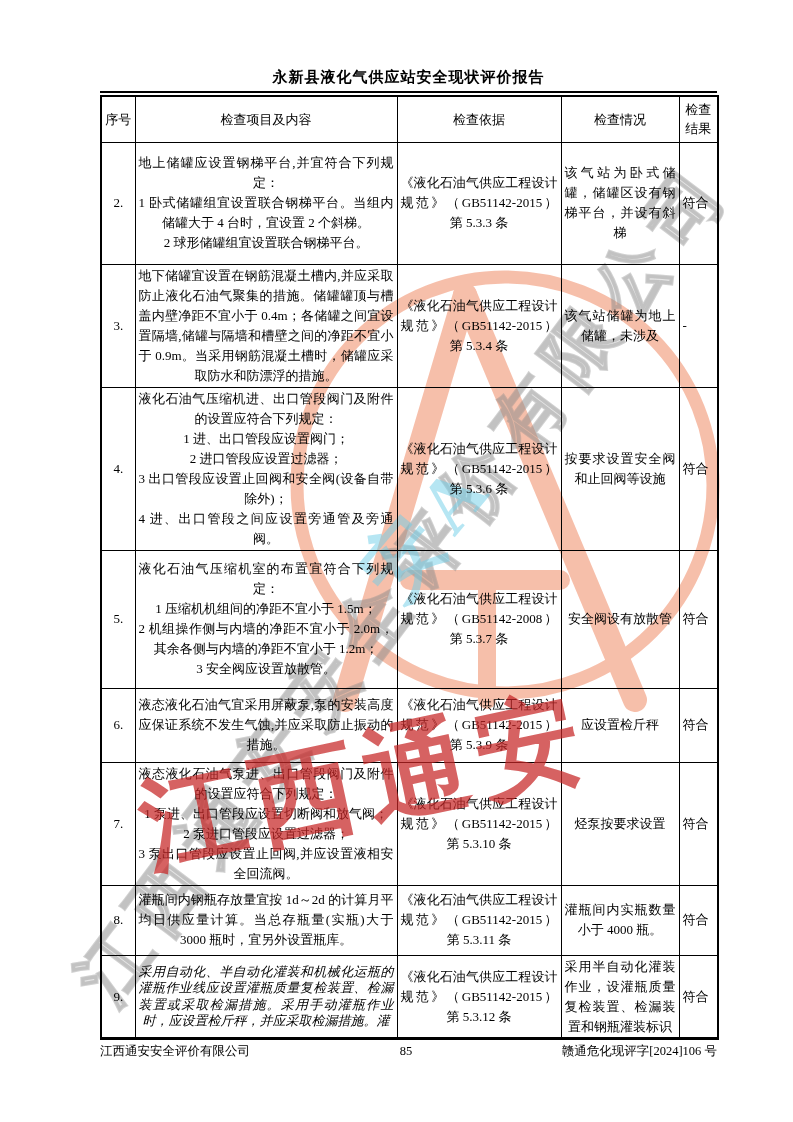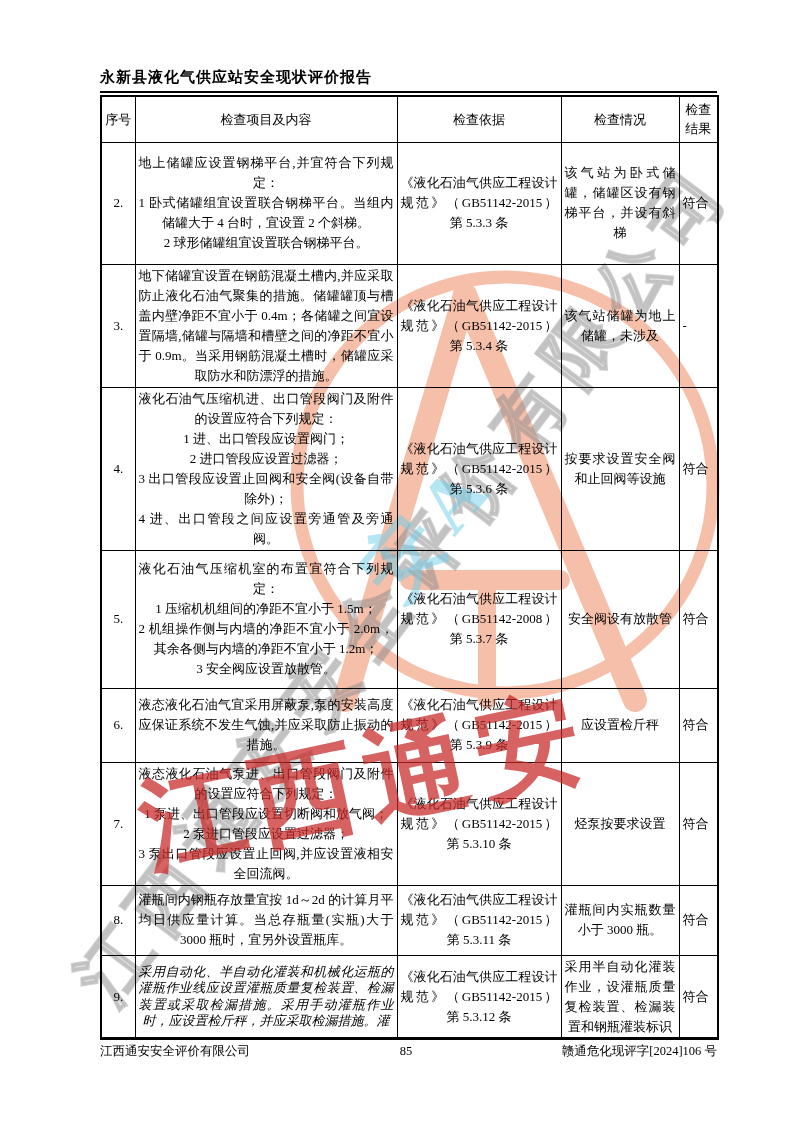--- a/index.html
+++ b/index.html
@@ -30,21 +30,21 @@
   .wm-red{
     left:128px;top:762px;z-index:3;
     font-size:104px;font-weight:bold;letter-spacing:10px;white-space:nowrap;
     color:rgba(198,38,38,0.72);
     transform:rotate(-12deg);transform-origin:0 0;
   }
   
   .content{position:relative;z-index:2;}
   .doc-title{
     position:absolute;left:100px;top:68px;width:617px;
-    text-align:left;font-size:15px;font-weight:bold;letter-spacing:1px;
+    text-align:center;font-size:15px;font-weight:bold;letter-spacing:1px;
   }
   .title-rule{
     position:absolute;left:100px;top:91px;width:617px;height:0;
     border-top:2px solid #000;
   }
   table.check{
     position:absolute;left:100px;top:95px;width:617px;
     border-collapse:collapse;table-layout:fixed;
     font-size:13px;
   }
@@ -170,21 +170,21 @@
 2 泵进口管段应设置过滤器；
 3 泵出口管段应设置止回阀,并应设置液相安全回流阀。</td>
           <td class="c-basis">《液化石油气供应工程设计规范》（GB51142-2015）第 5.3.10 条</td>
           <td class="c-sit">烃泵按要求设置</td>
           <td class="c-res">符合</td>
         </tr>
         <tr style="height:70px">
           <td class="c-no">8.</td>
           <td class="c-item">灌瓶间内钢瓶存放量宜按 1d～2d 的计算月平均日供应量计算。当总存瓶量(实瓶)大于 3000 瓶时，宜另外设置瓶库。</td>
           <td class="c-basis">《液化石油气供应工程设计规范》（GB51142-2015）第 5.3.11 条</td>
-          <td class="c-sit">灌瓶间内实瓶数量小于 3000 瓶。</td>
+          <td class="c-sit">灌瓶间内实瓶数量小于 4000 瓶。</td>
           <td class="c-res">符合</td>
         </tr>
         <tr style="height:82px">
           <td class="c-no">9.</td>
           <td class="c-item">采用自动化、半自动化灌装和机械化运瓶的灌瓶作业线应设置灌瓶质量复检装置、检漏装置或采取检漏措施。采用手动灌瓶作业时，应设置检斤秤，并应采取检漏措施。灌</td>
           <td class="c-basis">《液化石油气供应工程设计规范》（GB51142-2015）第 5.3.12 条</td>
           <td class="c-sit">采用半自动化灌装作业，设灌瓶质量复检装置、检漏装置和钢瓶灌装标识</td>
           <td class="c-res">符合</td>
         </tr>
       </tbody>

